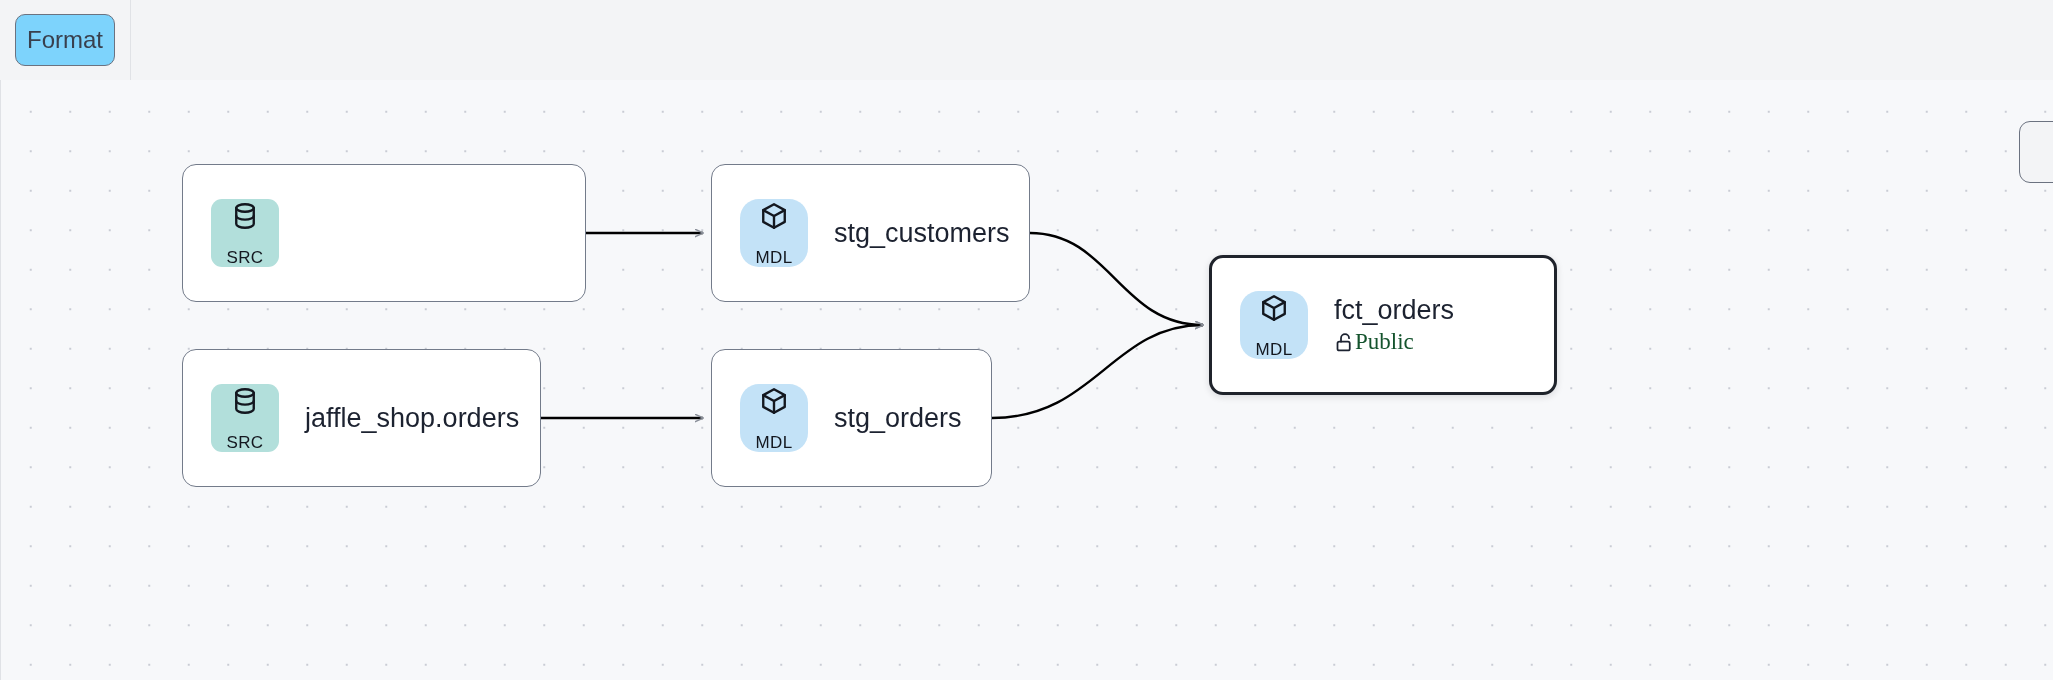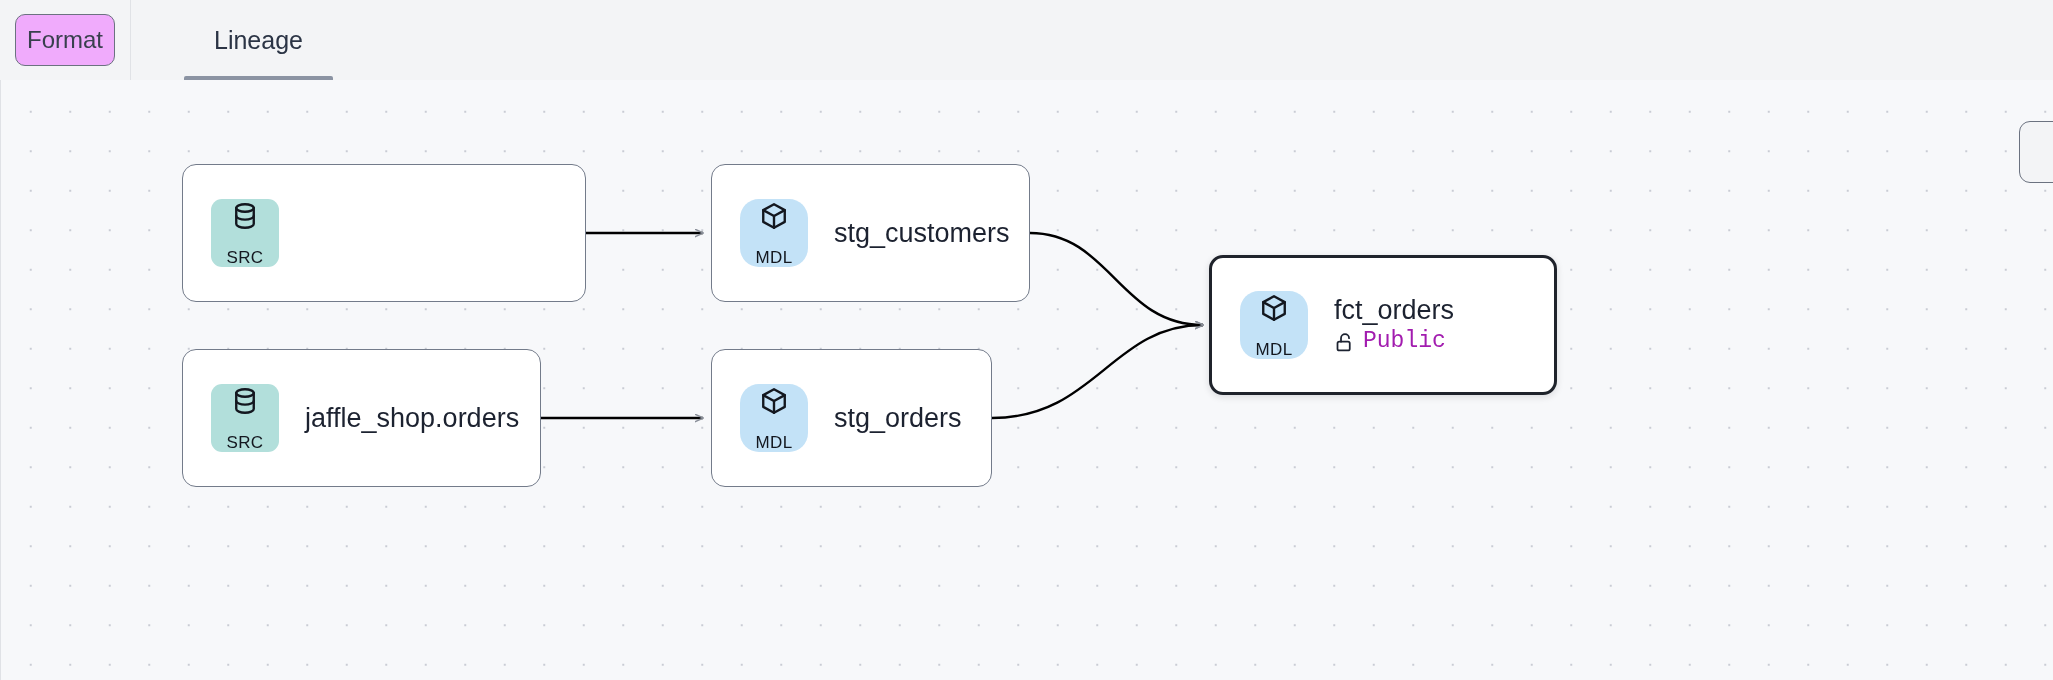--- a/index.html
+++ b/index.html
@@ -36,21 +36,21 @@
     display: flex;
     align-items: center;
     justify-content: center;
     border-right: 1px solid #e0e2e6;
     flex: 0 0 131px;
   }
 
   .format-button {
     width: 100px;
     height: 52px;
-    background: #f0abfc;
+    background: #7dd3fc;
     border: 1.6px solid #6b7280;
     border-radius: 10px;
     color: #39404e;
     font-size: 24px;
     font-family: "Liberation Sans", sans-serif;
     display: flex;
     align-items: center;
     justify-content: center;
     cursor: pointer;
     line-height: 1;
@@ -174,25 +174,24 @@
     font-size: 27px;
     color: #1c2230;
     line-height: 1.12;
     white-space: nowrap;
     font-family: "Liberation Sans", sans-serif;
   }
 
   .node-sub {
     display: flex;
     align-items: center;
-    gap: 8px;
     font-size: 23px;
-    color: #a21caf;
+    color: #14532d;
     line-height: 1.12;
-    font-family: Liberation Mono, monospace;
+    font-family: Liberation Serif, serif;
   }
 
   .lock-icon { width: 21px; height: 21px; display: block; }
 
   
   .control-group {
     position: absolute;
     display: flex;
     align-items: stretch;
     height: 62px;
@@ -243,21 +242,20 @@
 
 <div id="app">
 
   <div class="topbar">
 
     <div class="format-zone">
       <button class="format-button">Format</button>
     </div>
 
     <div class="tabs">
-      <div class="tab active">Lineage</div>
     </div>
 
   </div>
 
   <div class="canvas">
 
     <div class="canvas-left-rule"></div>
 
     <svg class="edges" viewBox="0 0 2053 600" width="2053" height="600">
       <defs>

